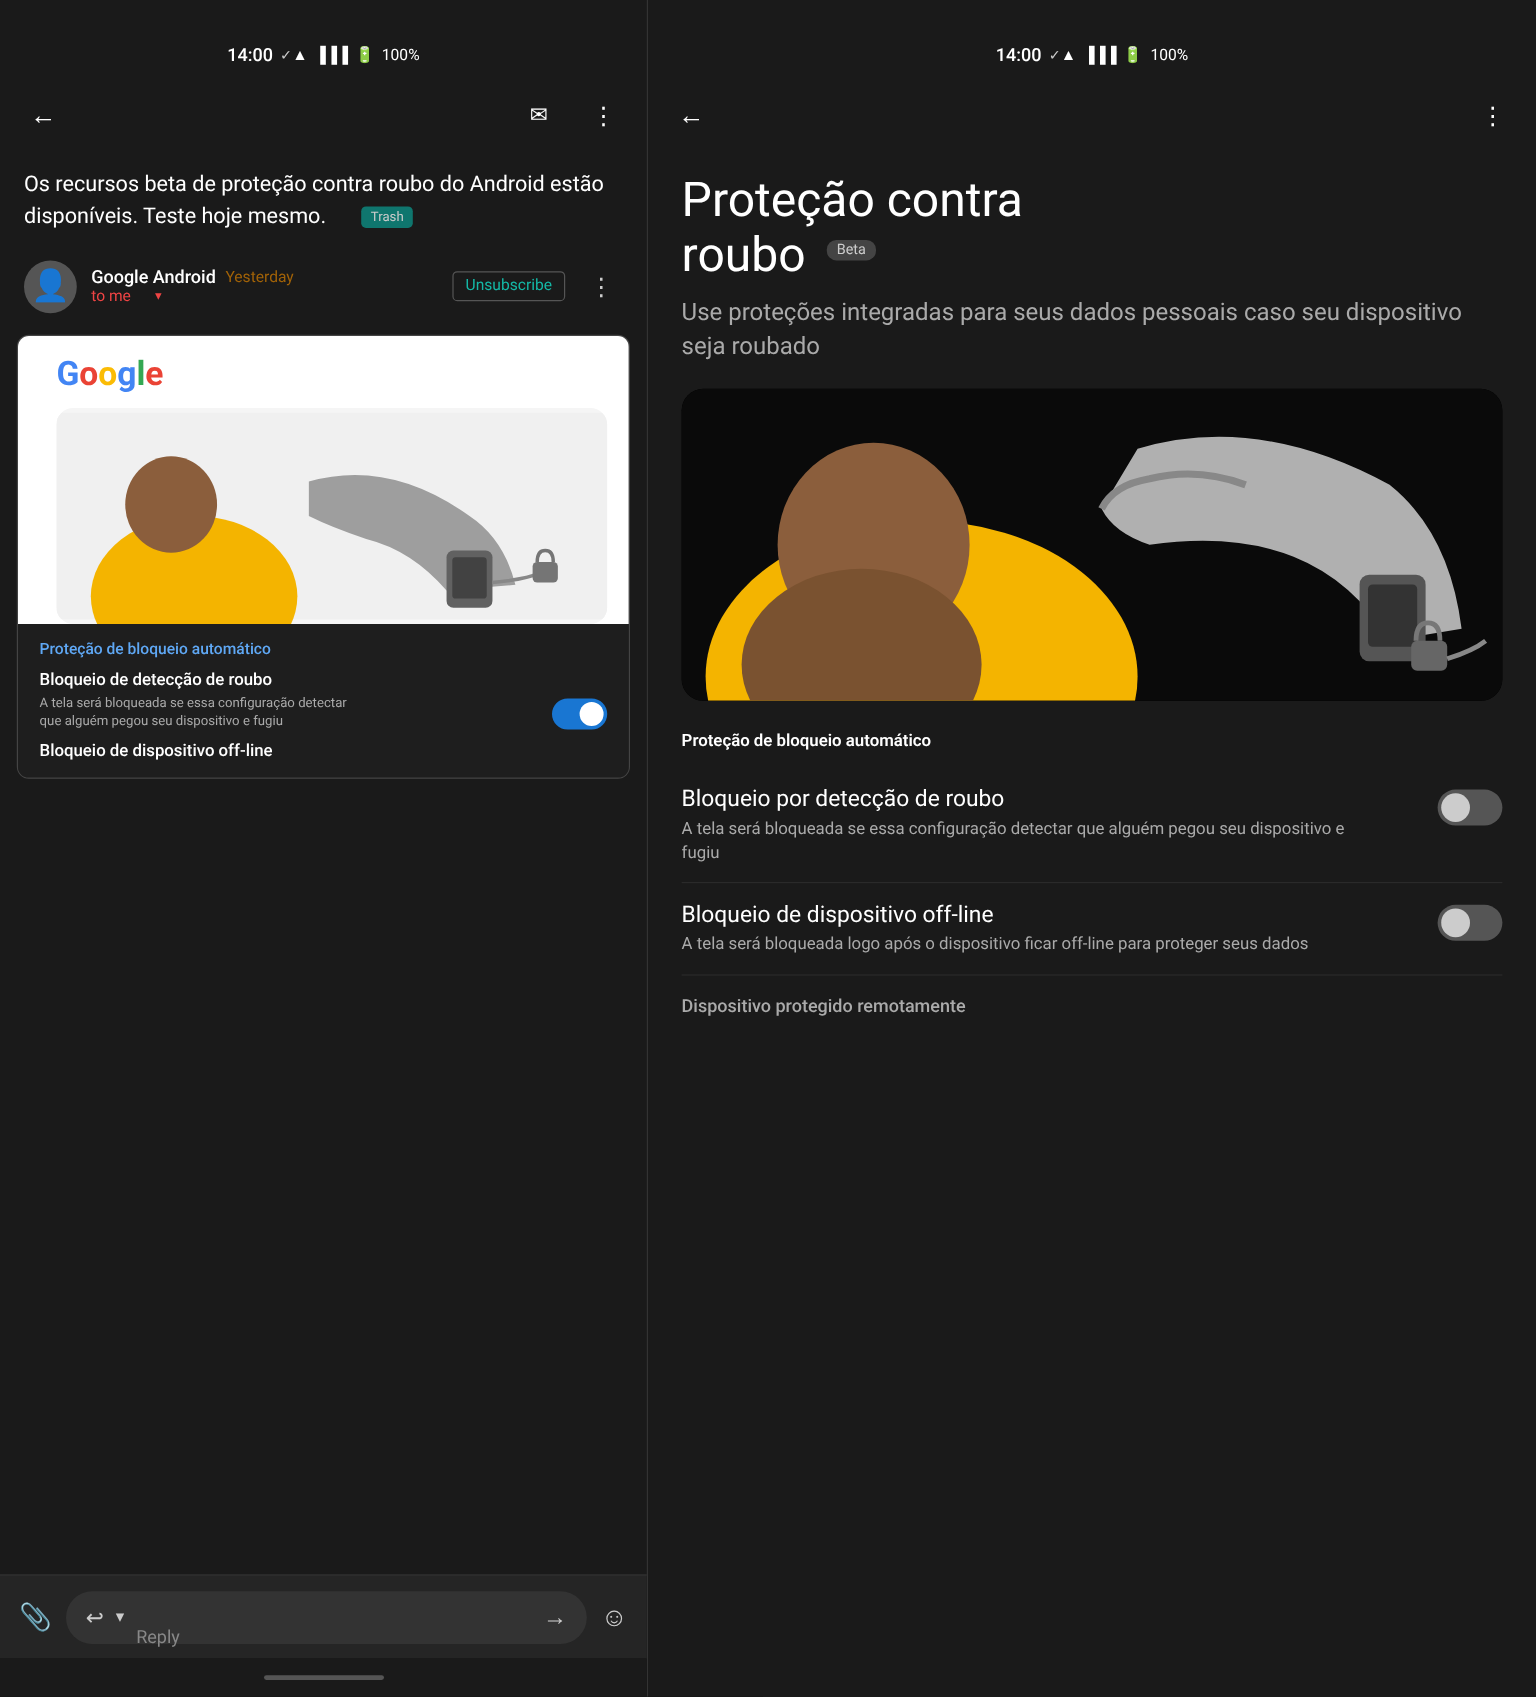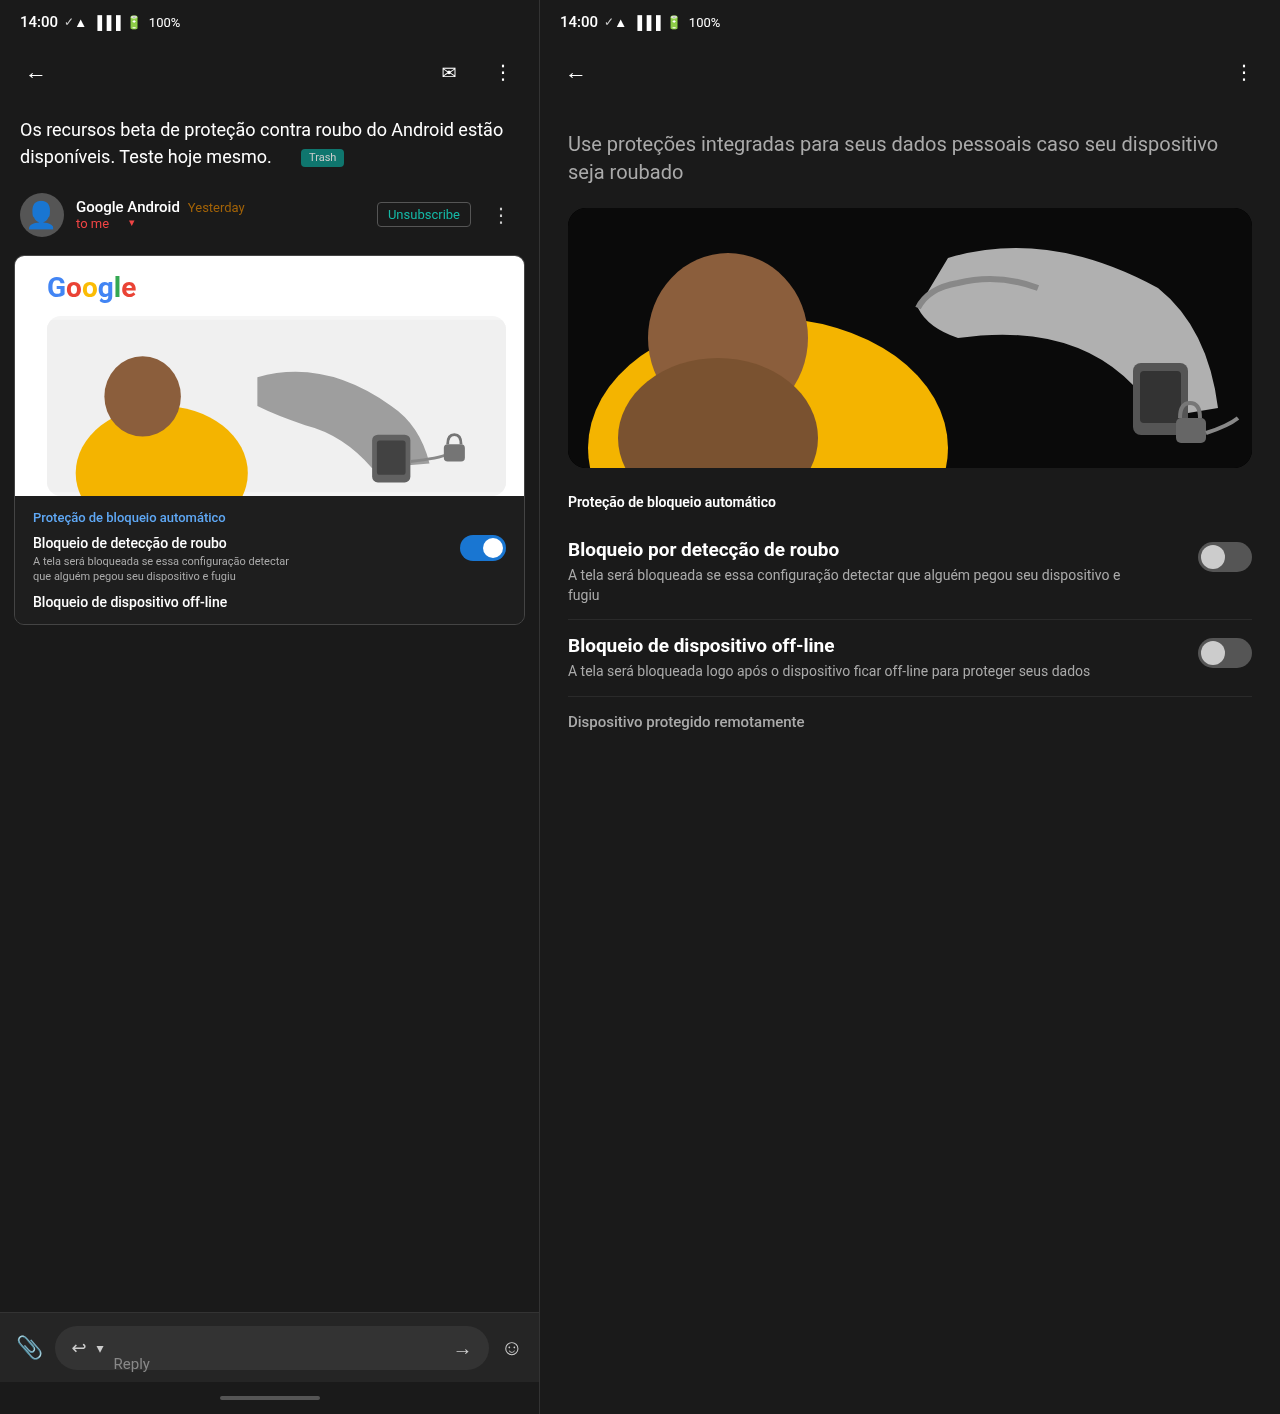--- a/index.html
+++ b/index.html
@@ -29,24 +29,25 @@
       height: 1414px;
       background: #1a1a1a;
       display: flex;
       flex-direction: column;
       overflow: hidden;
     }
 
     
     .status-bar {
       display: flex;
-      justify-content: flex-start;
+      justify-content: center;
       align-items: center;
       padding: 8px 20px;
       height: 44px;
+      margin-top: 24px;
     }
     .status-time {
       color: #fff;
       font-size: 15px;
       font-weight: 500;
       display: flex;
       align-items: center;
       gap: 6px;
     }
     .status-icons {
@@ -218,21 +219,21 @@
       font-size: 13px;
       font-weight: 500;
       margin-bottom: 10px;
     }
     .setting-row {
       margin-bottom: 8px;
     }
     .setting-row-header {
       display: flex;
       justify-content: space-between;
-      align-items: flex-start;
+      align-items: flex-end;
     }
     .setting-title-small {
       color: #fff;
       font-size: 14px;
       font-weight: 500;
       max-width: 260px;
     }
     .setting-desc-small {
       color: #aaa;
       font-size: 11px;
@@ -386,21 +387,21 @@
       padding: 14px 0;
       border-bottom: 1px solid #2a2a2a;
     }
     .setting-item-text {
       flex: 1;
       max-width: 560px;
     }
     .setting-item-title {
       color: #fff;
       font-size: 19px;
-      font-weight: 700;
+      font-weight: 400;
       margin-bottom: 5px;
     }
     .setting-item-desc {
       color: #aaa;
       font-size: 14px;
       line-height: 1.4;
     }
     .toggle-right {
       width: 54px;
       height: 30px;
@@ -564,20 +565,25 @@
       <span>100%</span>
     </div>
   </div>
 
   <div class="right-toolbar">
     <div class="icon-btn">←</div>
     <div class="icon-btn" style="font-size:20px;">⋮</div>
   </div>
 
   <div class="page-title-block">
+    <div class="page-title">
+      <span>Proteção contra</span><br>
+      <span>roubo</span>
+      <span class="beta-badge">Beta</span>
+    </div>
     <div class="page-subtitle">Use proteções integradas para seus dados pessoais caso seu dispositivo seja roubado</div>
   </div>
 
   <div class="right-illustration">
     <svg width="100%" height="100%" viewBox="0 0 684 260" xmlns="http://www.w3.org/2000/svg">
 
       <rect width="684" height="260" fill="#0a0a0a" rx="18"></rect>
 
       <ellipse cx="200" cy="240" rx="180" ry="130" fill="#F4B400"></ellipse>
 

